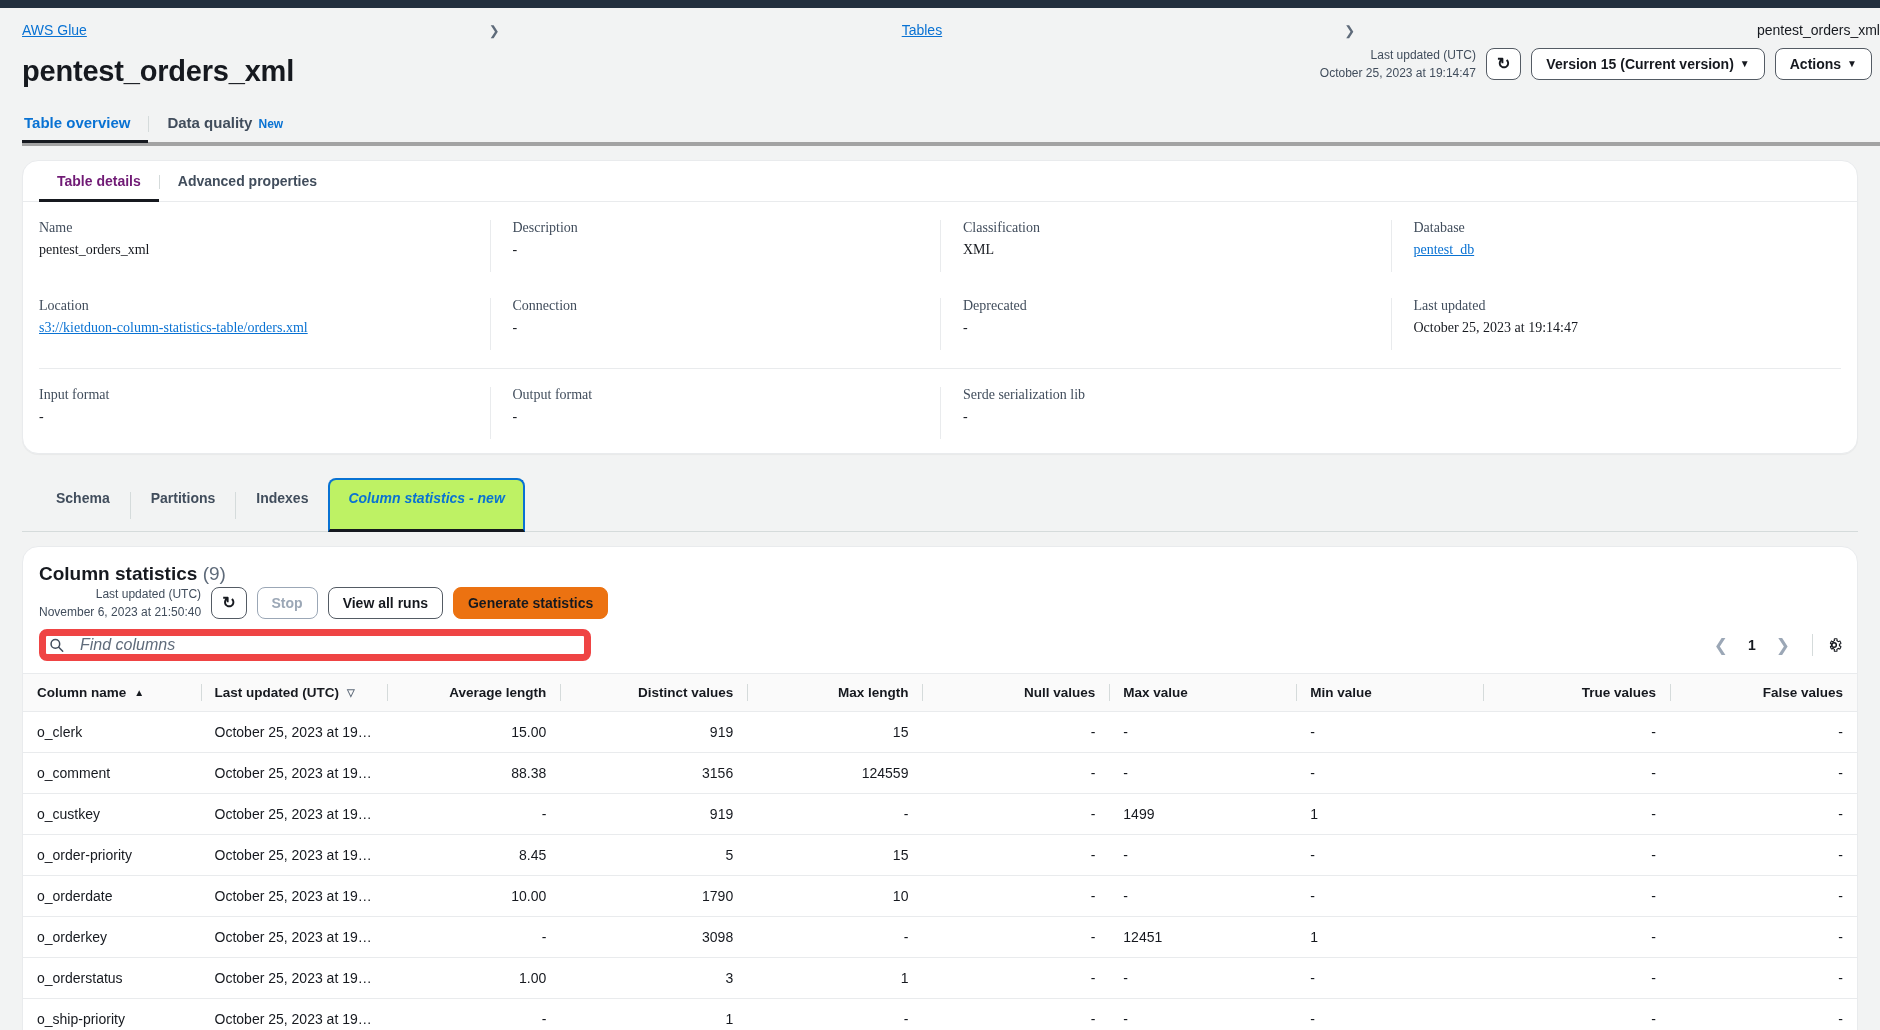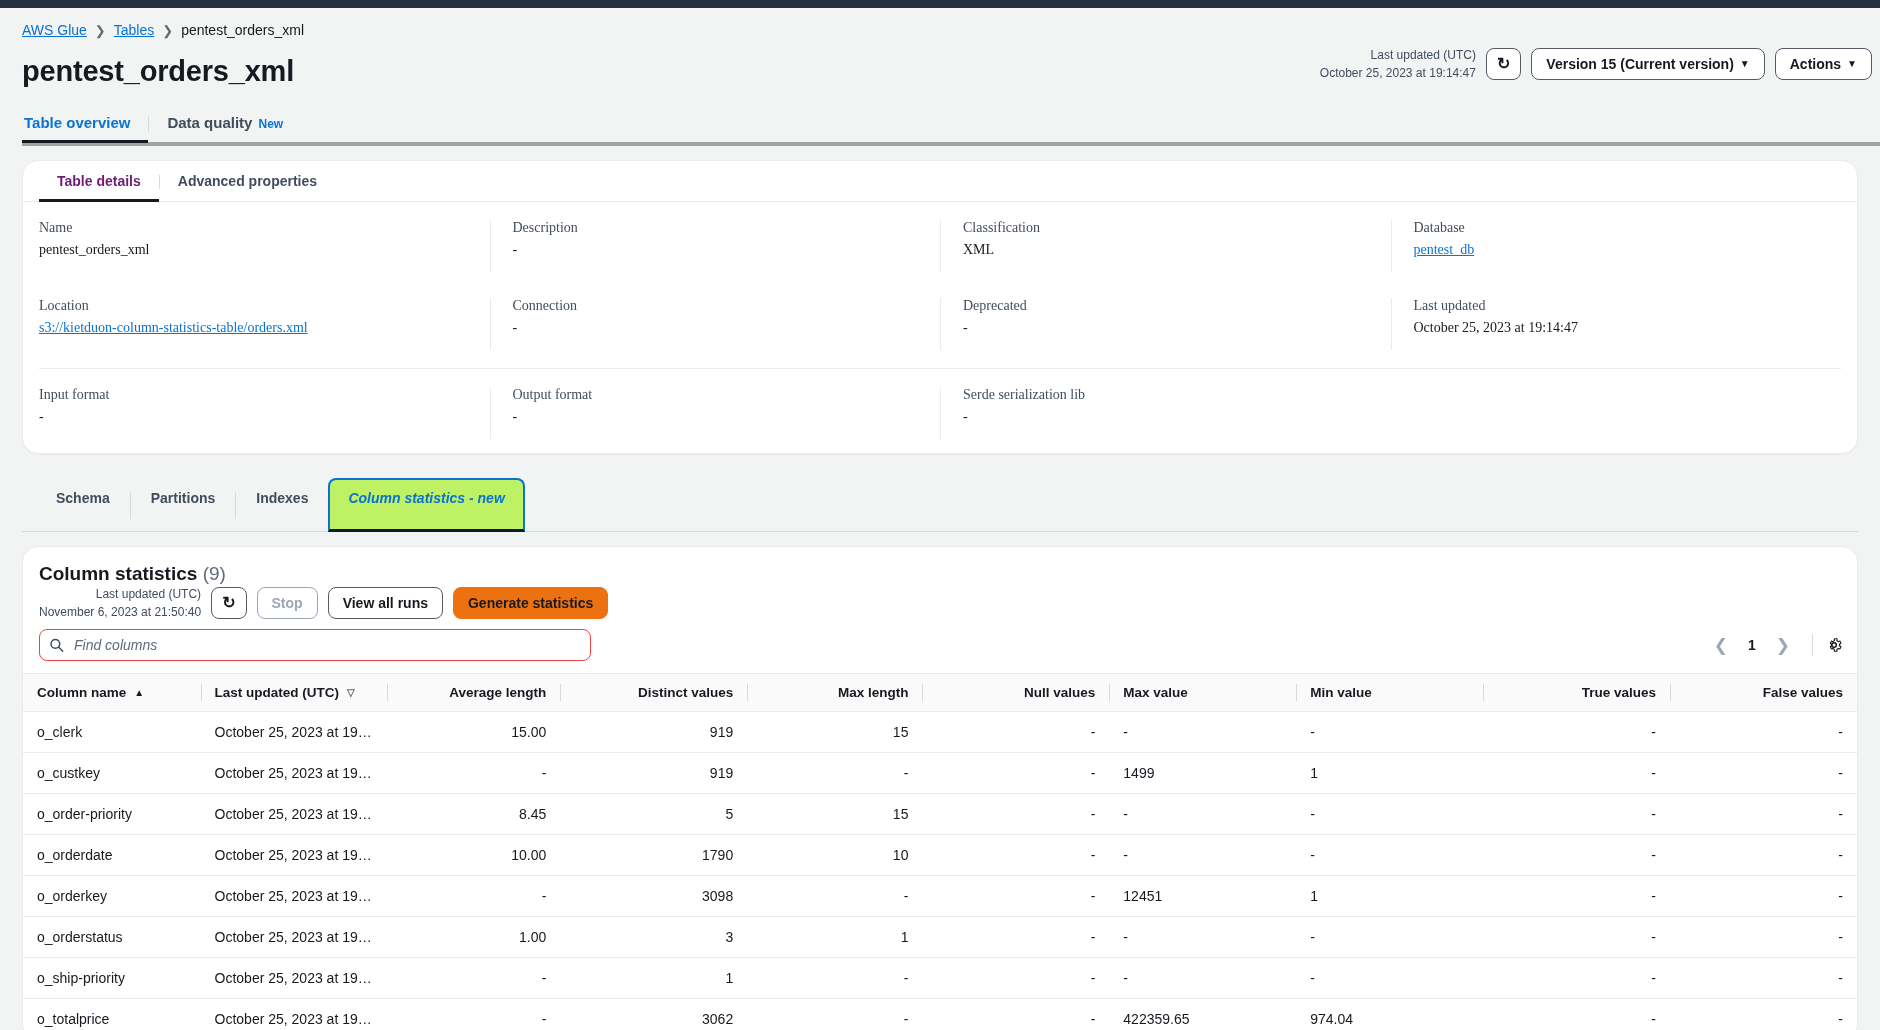--- a/index.html
+++ b/index.html
@@ -11,21 +11,21 @@
     font-size: 14px;
     color: #16191f;
     overflow: hidden;
   }
   .topstrip { height: 8px; background: #232f3e; width: 100%; }
   .topstrip .inner { height: 8px; background: #232f3e; }
 
   
   .breadcrumb {
     display: flex; align-items: center; gap: 8px;
-    padding: 14px 0 0 22px; font-size: 14px;
+    padding: 14px 0 0 22px; font-size: 14px; justify-content: space-between;
   }
   .breadcrumb a {
     color: #0972d3; text-decoration: underline; cursor: pointer;
   }
   .breadcrumb .sep { color: #5f6b7a; font-size: 13px; }
   .breadcrumb .current { color: #16191f; }
 
   
   .page-header {
     display: flex; align-items: flex-end; justify-content: space-between;
@@ -134,22 +134,22 @@
   .stats-actions { display: flex; align-items: center; gap: 10px; }
 
   .toolbar {
     display: flex; align-items: center; justify-content: space-between;
     padding: 0 8px 12px 16px;
   }
   .search-wrap {
     position: relative; width: 552px;
   }
   .search-wrap input {
-    width: 100%; height: 32px; border: 1px solid #ef4444; border-radius: 8px;
-    padding: 4px 10px 4px 34px; font-size: 14px;
+    width: 100%; height: 32px; border: 7px solid #ef4444; border-radius: 8px;
+    padding: 4px 10px 4px 34px; font-size: 16px;
     font-family: "Liberation Sans", sans-serif; color: #16191f;
     background: #fff;
   }
   .search-wrap input::placeholder { color: #5f6b7a; font-style: italic; }
   .search-icon {
     position: absolute; left: 10px; top: 50%; transform: translateY(-50%);
     width: 15px; height: 15px; pointer-events: none;
   }
   .pager { display: flex; align-items: center; gap: 4px; padding-right: 6px; }
   .pager .arrow { color: #9ba7b6; font-size: 17px; padding: 4px 10px; cursor: pointer; }
@@ -409,20 +409,32 @@
           <td class="num">15.00</td>
           <td class="num">919</td>
           <td class="num">15</td>
           <td class="num">-</td>
           <td>-</td>
           <td>-</td>
           <td class="num">-</td>
           <td class="num">-</td>
         </tr>
         <tr>
+          <td>o_comment</td>
+          <td>October 25, 2023 at 19:14:</td>
+          <td class="num">88.38</td>
+          <td class="num">3156</td>
+          <td class="num">124559</td>
+          <td class="num">-</td>
+          <td>-</td>
+          <td>-</td>
+          <td class="num">-</td>
+          <td class="num">-</td>
+        </tr>
+        <tr>
           <td>o_custkey</td>
           <td>October 25, 2023 at 19:14:</td>
           <td class="num">-</td>
           <td class="num">919</td>
           <td class="num">-</td>
           <td class="num">-</td>
           <td>1499</td>
           <td>1</td>
           <td class="num">-</td>
           <td class="num">-</td>

